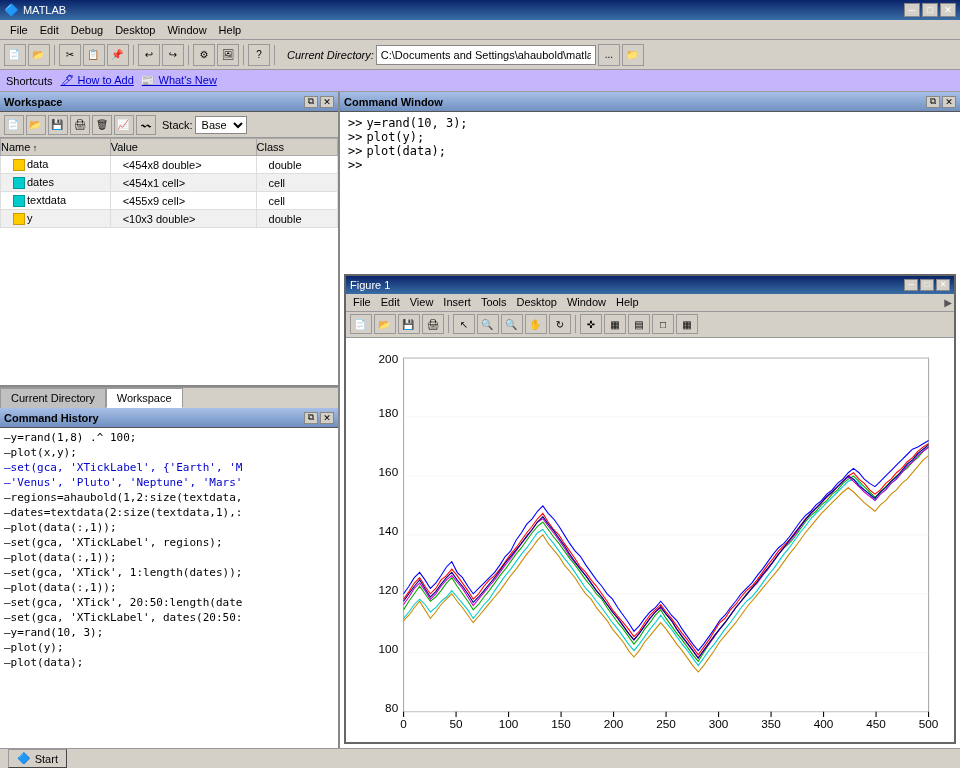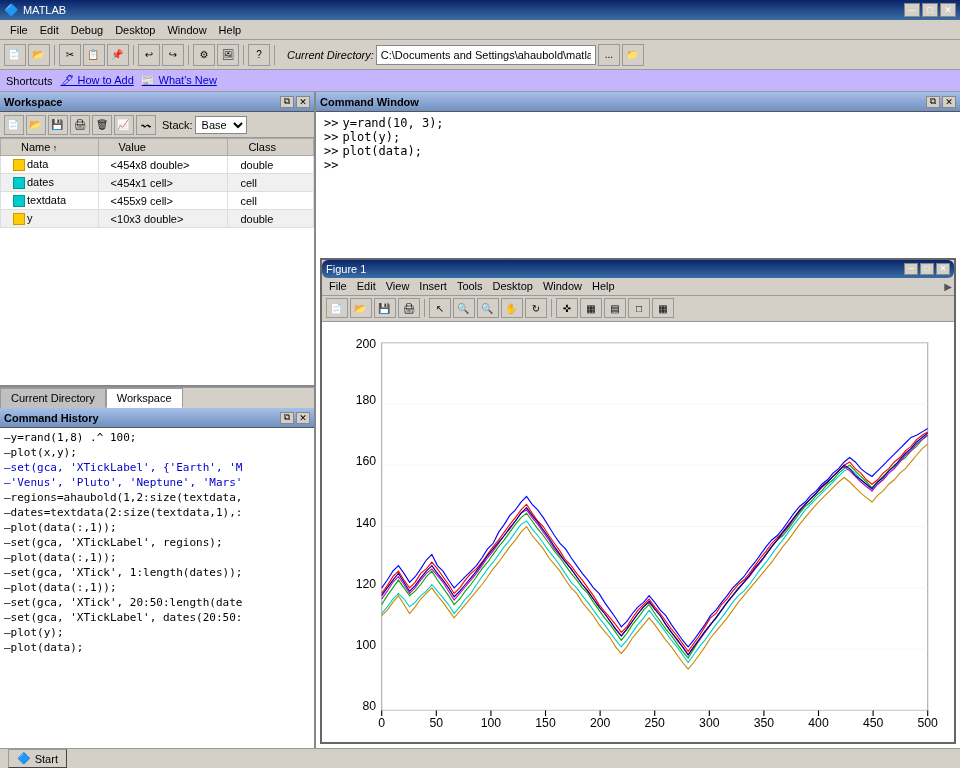--- a/index.html
+++ b/index.html
@@ -90,21 +90,21 @@
 
     
     .main-layout {
       display: flex;
       height: calc(768px - 20px - 20px - 30px - 22px - 20px);
       background: #d4d0c8;
     }
 
     
     .left-panel {
-      width: 316px;
+      width: 340px;
       display: flex;
       flex-direction: column;
       border-right: 2px solid #888;
     }
 
     
     .panel-header {
       background: linear-gradient(to bottom, #a8c0e8, #7090c0);
       height: 20px;
       display: flex;
@@ -151,21 +151,21 @@
       overflow-y: auto;
       font-size: 11px;
     }
     .var-table table {
       width: 100%;
       border-collapse: collapse;
     }
     .var-table th {
       background: #d4d0c8;
       border: 1px solid #aaa;
-      padding: 2px 20px;
+      padding: 2px 0;
       text-align: left;
       font-weight: normal;
       position: sticky;
       top: 0;
     }
     .var-table td {
       border: 1px solid #ddd;
       padding: 2px 12px;
     }
     .var-table tr:nth-child(even) { background: #f0f0f0; }
@@ -249,21 +249,20 @@
       flex: 1;
     }
     .figure-title-bar {
       background: linear-gradient(to bottom, #0a246a, #3a6ea5);
       color: white;
       height: 18px;
       display: flex;
       align-items: center;
       justify-content: space-between;
       padding: 0 4px;
-      border-radius: 6px;
     }
     .figure-title { font-size: 11px; }
     .figure-title-controls { display: flex; gap: 2px; }
     .fig-btn { width: 14px; height: 12px; background: #d4d0c8; border: 1px solid #888; font-size: 8px; display: flex; align-items: center; justify-content: center; cursor: pointer; }
 
     .figure-menu-bar {
       background: #d4d0c8;
       height: 18px;
       display: flex;
       align-items: center;
@@ -480,20 +479,21 @@
           <div class="cmd-line highlighted">—'Venus', 'Pluto', 'Neptune', 'Mars'</div>
           <div class="cmd-line">—regions=ahaubold(1,2:size(textdata,</div>
           <div class="cmd-line">—dates=textdata(2:size(textdata,1),:</div>
           <div class="cmd-line">—plot(data(:,1));</div>
           <div class="cmd-line">—set(gca, 'XTickLabel', regions);</div>
           <div class="cmd-line">—plot(data(:,1));</div>
           <div class="cmd-line">—set(gca, 'XTick', 1:length(dates));</div>
           <div class="cmd-line">—plot(data(:,1));</div>
           <div class="cmd-line">—set(gca, 'XTick', 20:50:length(date</div>
           <div class="cmd-line">—set(gca, 'XTickLabel', dates(20:50:</div>
+          <div class="cmd-line">—y=rand(10, 3);</div>
           <div class="cmd-line">—plot(y);</div>
           <div class="cmd-line">—plot(data);</div>
         </div>
     </div>
 
   </div>
 
   <div class="right-panel">
 
     <div class="panel-header">

